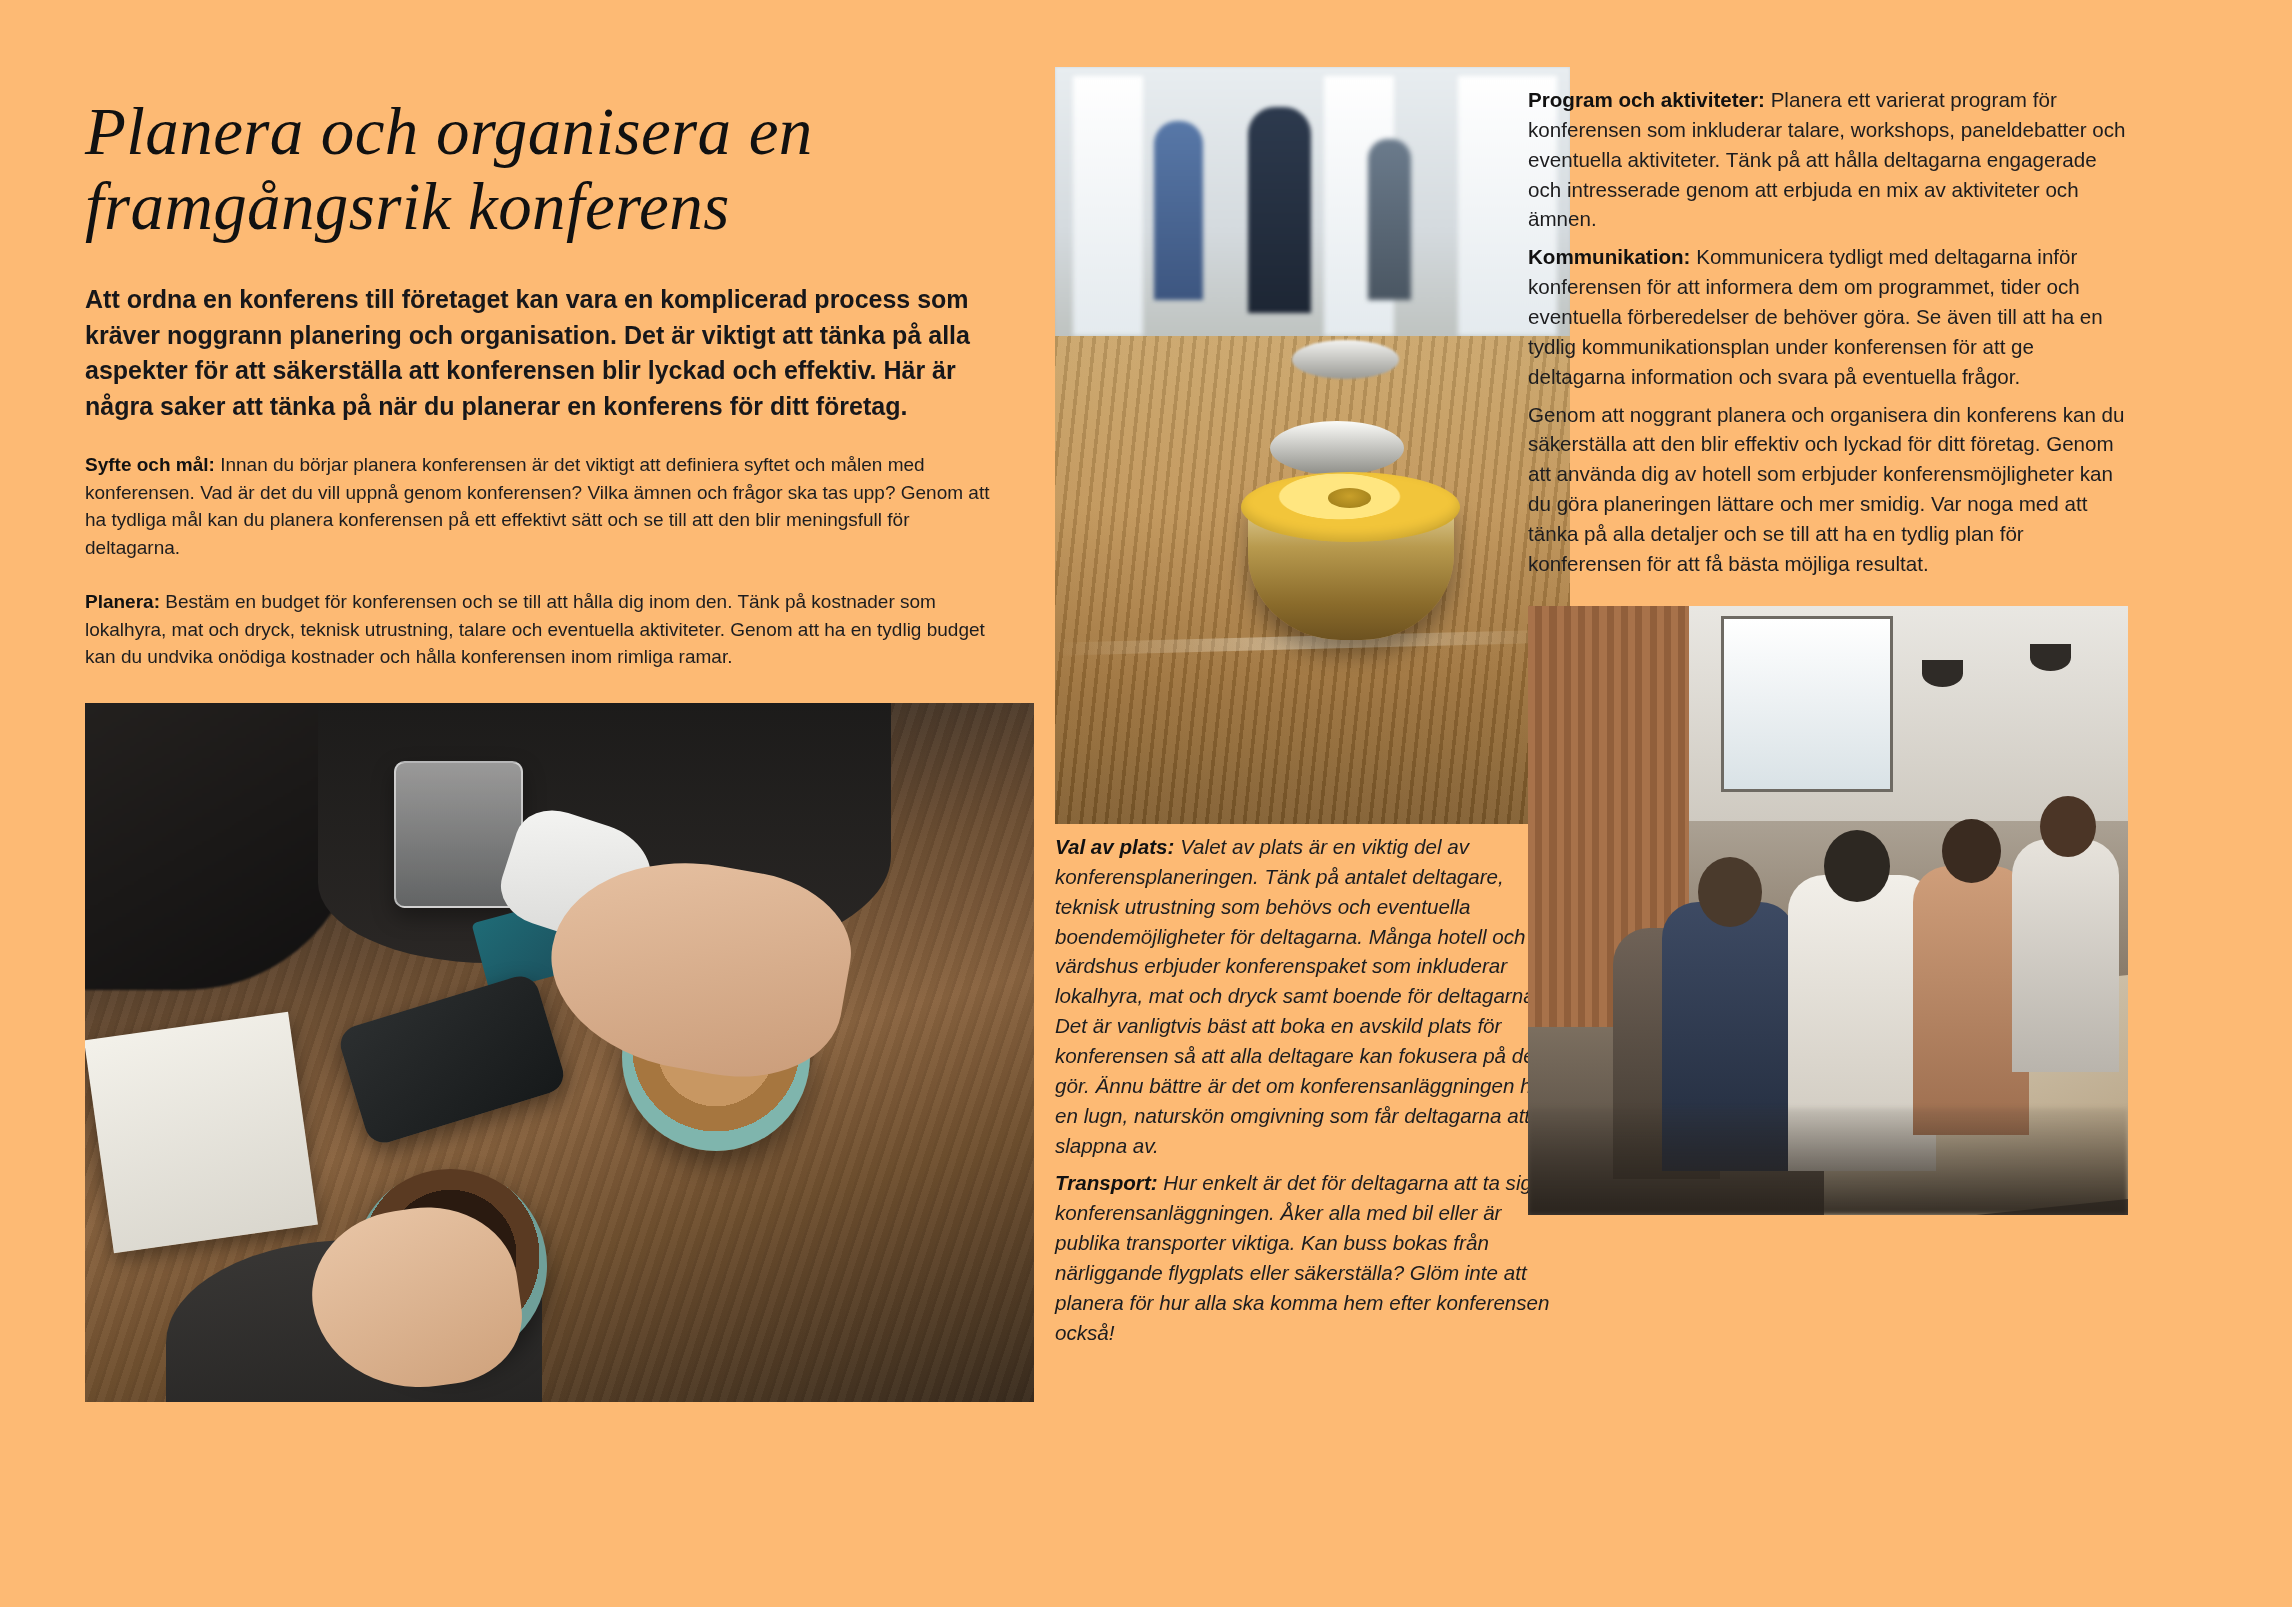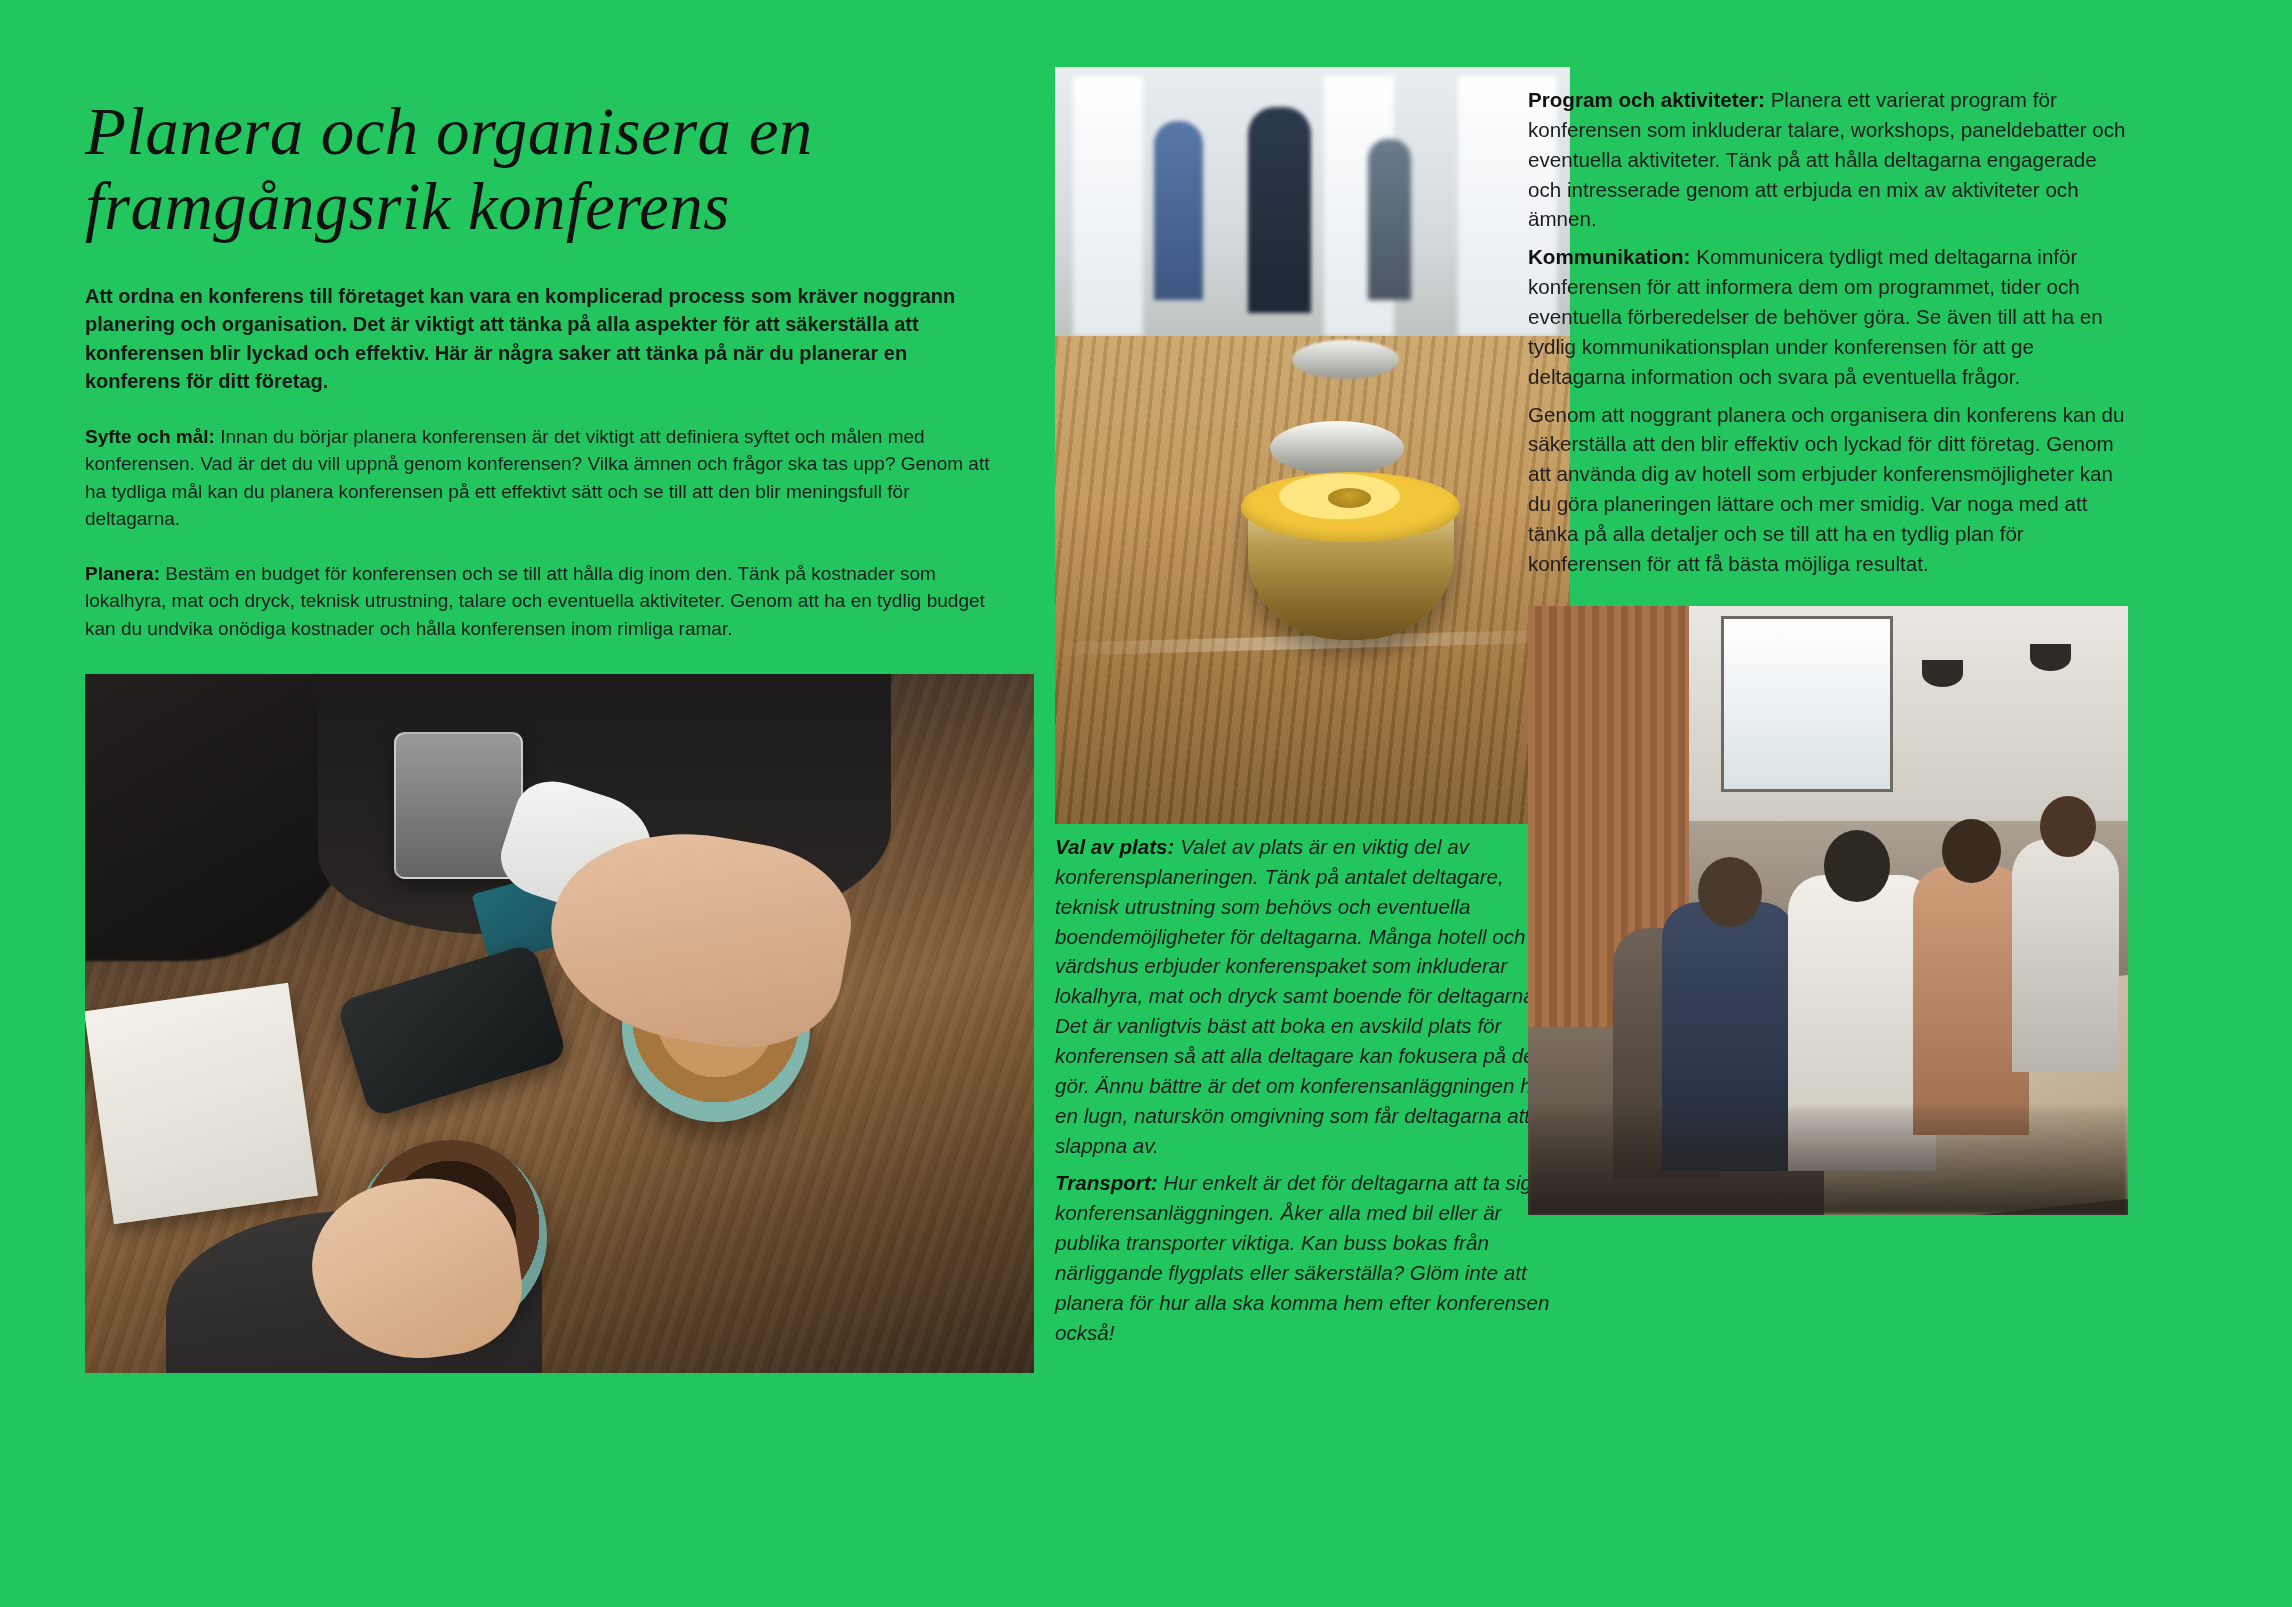--- a/index.html
+++ b/index.html
@@ -12,21 +12,21 @@
     height: 1608px;
     font-family: "Liberation Sans", sans-serif;
     color: #1a1a1a;
     overflow: hidden;
   }
 
   .page {
     position: relative;
     width: 2293px;
     height: 1608px;
-    background: #22c55e;
+    background: #fdba74;
     box-sizing: border-box;
   }
 
   
   .col {
     position: absolute;
     top: 0;
   }
   .col-left  { left: 85px;  width: 949px; }
   .col-mid   { left: 1055px; width: 515px; font-style: italic; }
@@ -41,21 +41,21 @@
     line-height: 1.12;
     letter-spacing: 0.4px;
     color: #111111;
     margin: 94px 0 0 0;
     padding: 0;
     max-width: 922px;
   }
 
   
   .lead {
-    font-size: 20px;
+    font-size: 25px;
     line-height: 1.42;
     font-weight: bold;
     color: #17171a;
     margin: 38px 0 0 0;
     max-width: 913px;
   }
 
   p.body {
     font-size: 19px;
     line-height: 1.45;

